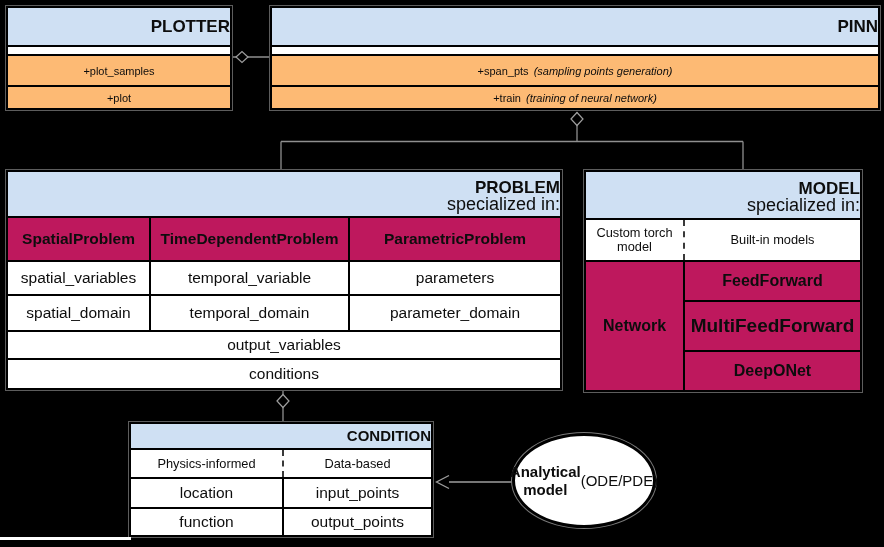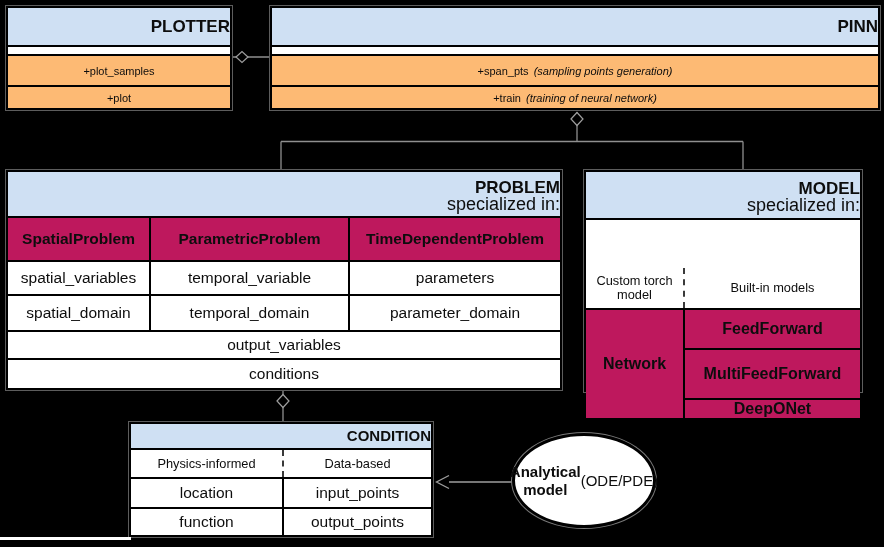--- a/index.html
+++ b/index.html
@@ -89,49 +89,49 @@
     </div>
   </div>
 
   <div class="box" id="problem" style="left:6px;top:170px;width:556px;height:220px;">
     <div class="hdr" style="height:44px;">
       <div class="t">PROBLEM</div>
       <div class="s">specialized in:</div>
     </div>
     <div class="tbl" style="grid-template-columns:141px 197px 1fr;grid-template-rows:42px 32px 34px 26px 1fr;">
       <div class="cell pur">SpatialProblem</div>
+      <div class="cell pur">TimeDependentProblem</div>
       <div class="cell pur">ParametricProblem</div>
-      <div class="cell pur">TimeDependentProblem</div>
 
       <div class="cell">spatial_variables</div>
       <div class="cell">temporal_variable</div>
       <div class="cell">parameters</div>
 
       <div class="cell">spatial_domain</div>
       <div class="cell">temporal_domain</div>
       <div class="cell">parameter_domain</div>
 
       <div class="cell span">output_variables</div>
       <div class="cell span">conditions</div>
     </div>
   </div>
 
   <div class="box" id="model" style="left:584px;top:170px;width:278px;height:222px;">
     <div class="hdr" style="height:46px;">
       <div class="t">MODEL</div>
       <div class="s">specialized in:</div>
     </div>
-    <div class="tbl" style="grid-template-columns:97px 1fr;grid-template-rows:40px 38px 48px 1fr;margin-top:48px;">
+    <div class="tbl" style="grid-template-columns:97px 1fr;grid-template-rows:40px 38px 48px 1fr;">
       <div class="splitrow">
         <div class="half l" style="width:99px;">Custom torch model</div>
         <div class="half" style="flex:1;">Built-in models</div>
       </div>
       <div class="cell pur" style="grid-row:2 / 5;font-size:16px;">Network</div>
       <div class="cell pur" style="font-size:16px;">FeedForward</div>
-      <div class="cell pur" style="font-size:16px;">MultiFeedForward</div>
+      <div class="cell pur" style="font-size:19px;">MultiFeedForward</div>
       <div class="cell pur" style="font-size:16px;">DeepONet</div>
     </div>
   </div>
 
   <div class="box" id="condition" style="left:129px;top:422px;width:304px;height:115px;">
     <div class="hdr" style="height:24px;">
       <div class="t" style="font-size:15px;line-height:16px;">CONDITION</div>
     </div>
     <div class="tbl" style="grid-template-columns:151px 1fr;grid-template-rows:27px 28px 1fr;">
       <div class="splitrow">

